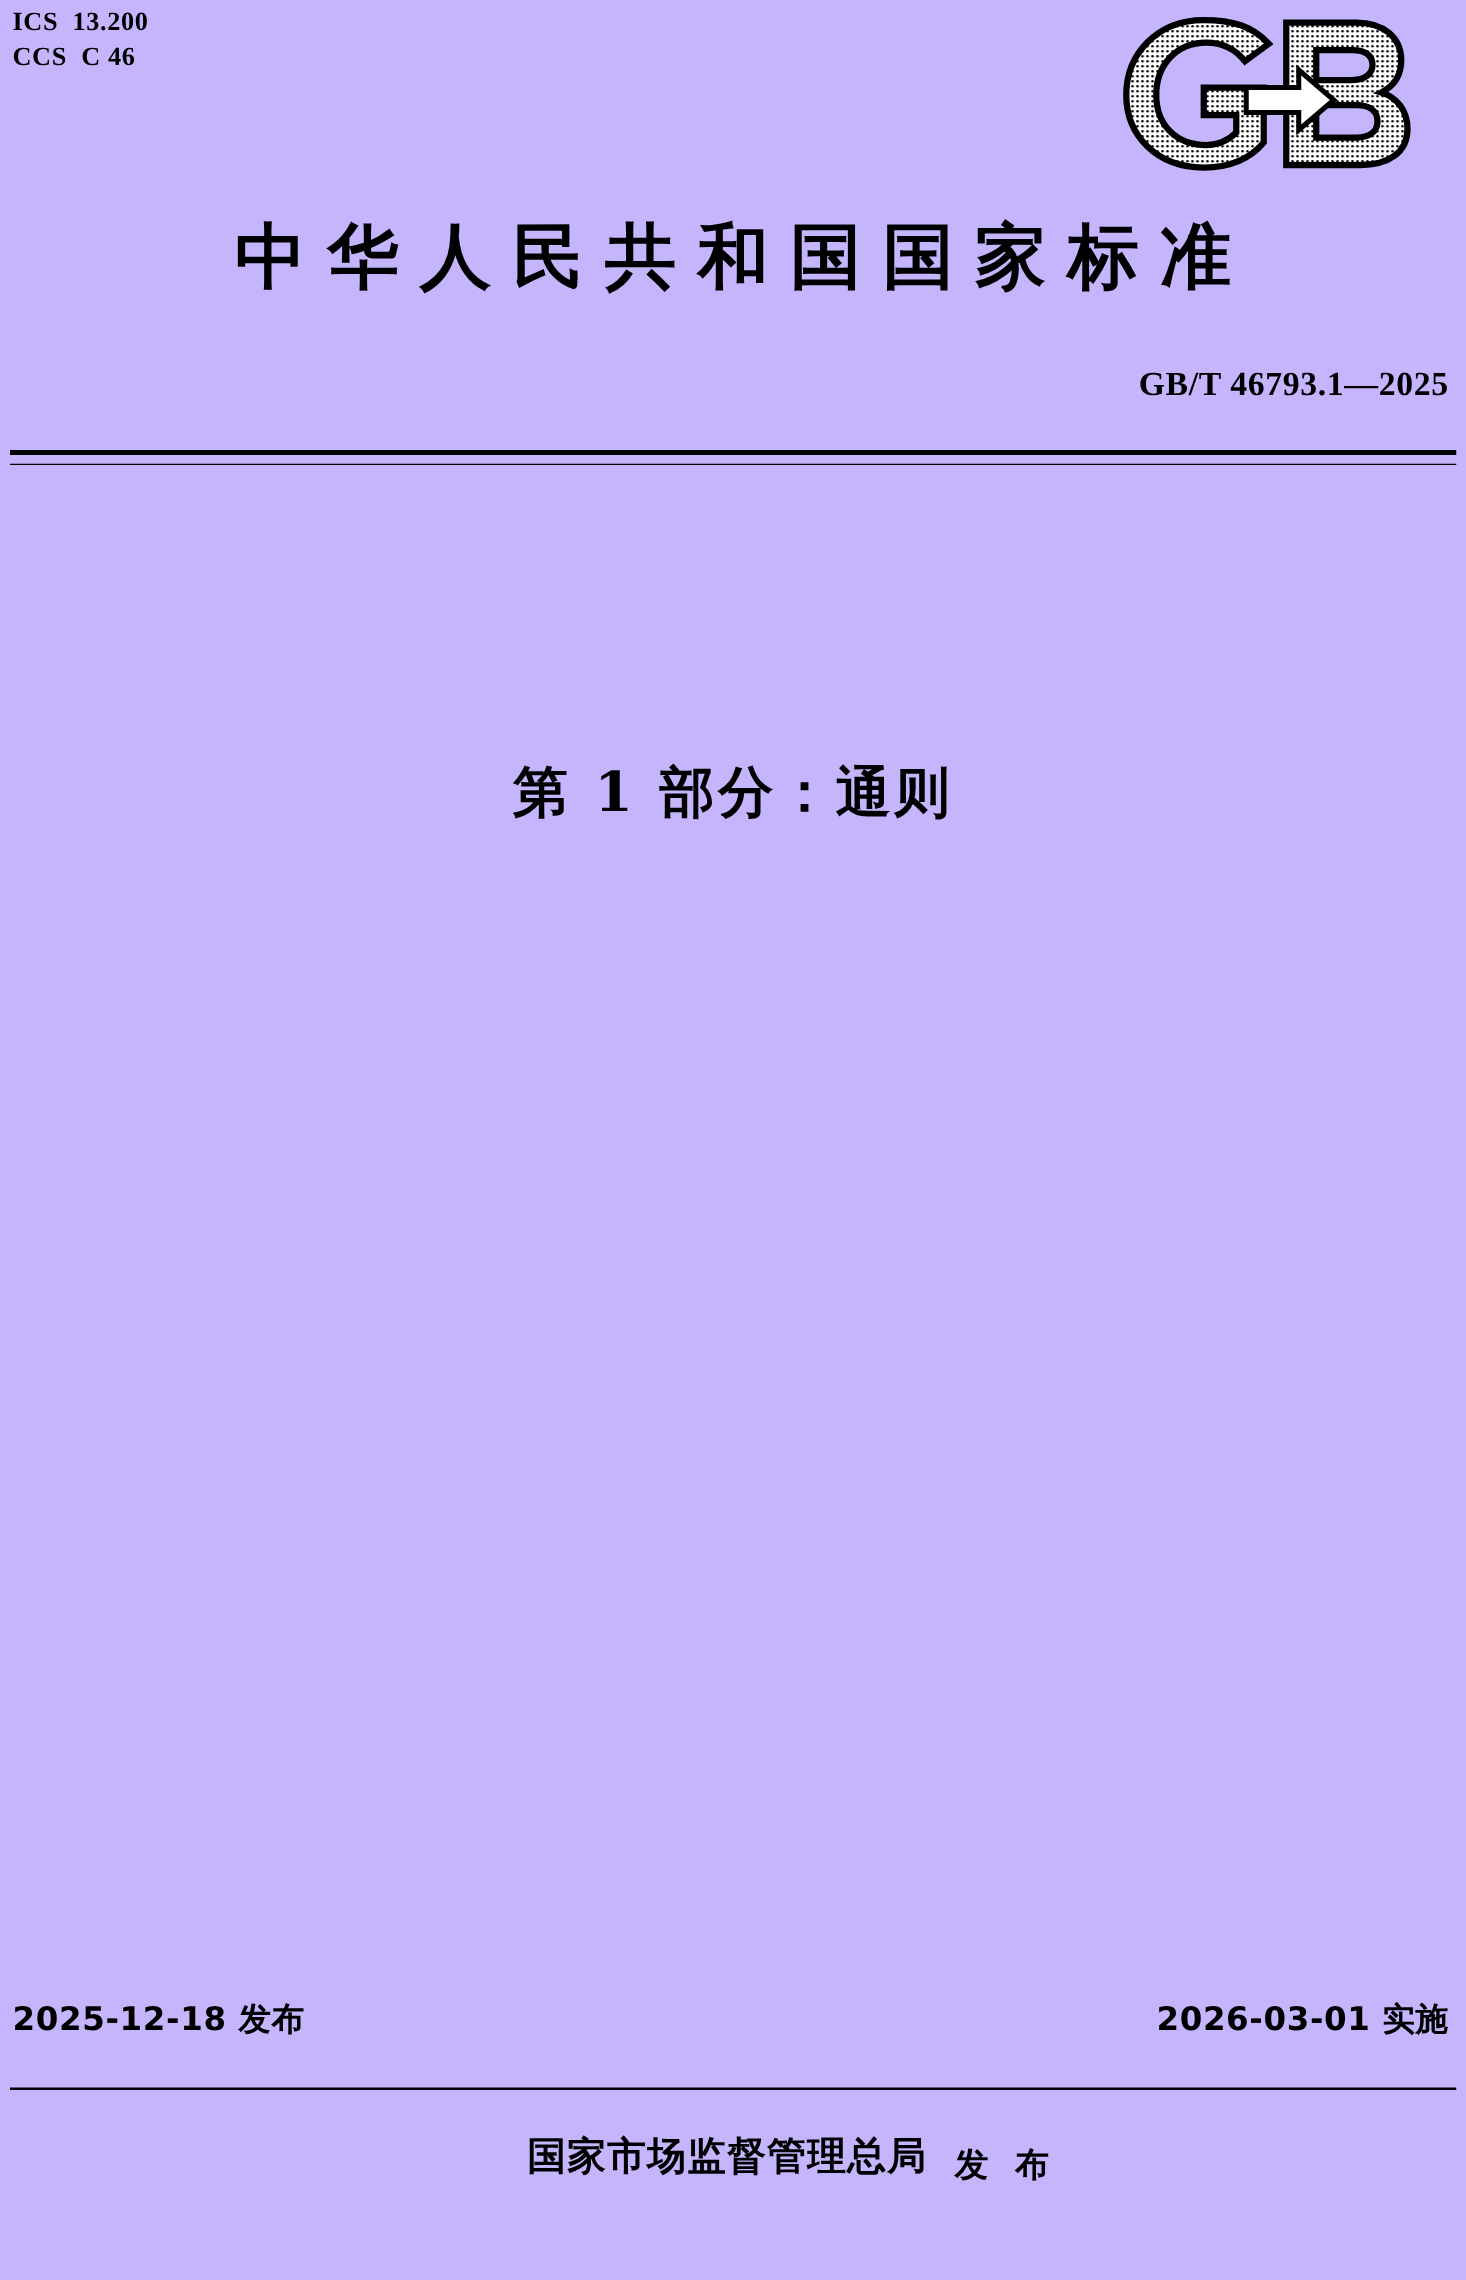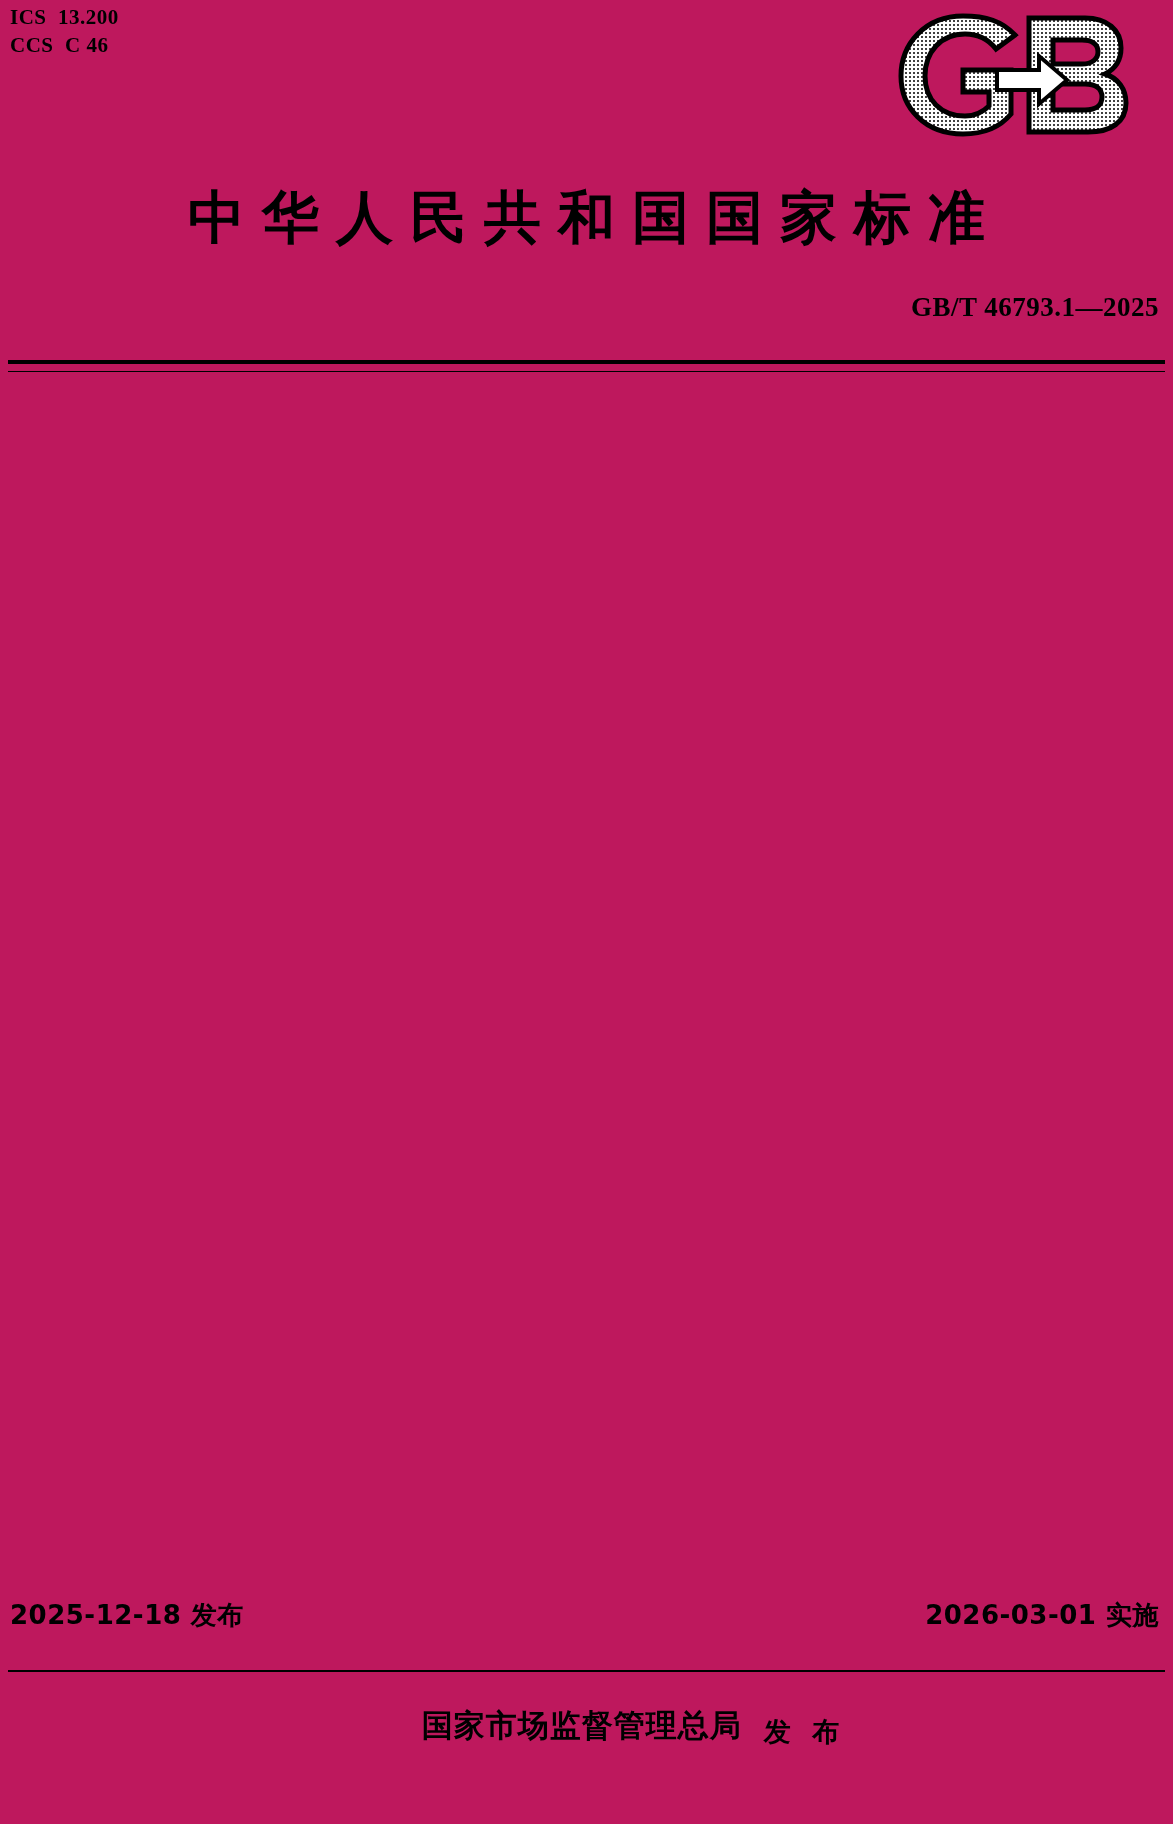--- a/index.html
+++ b/index.html
@@ -11,21 +11,21 @@
     font-family: "Liberation Serif", serif;
     color: #000000;
   }
   .page {
     position: relative;
     width: 1173px;
     height: 1824px;
     box-sizing: border-box;
     padding: 17px;
     overflow: hidden;
-    background: #be185d;
+    background: #c4b5fd;
   }
 
   
   .ics-block {
     position: absolute;
     top: 4px;
     left: 10px;
     font-family: "Liberation Serif", serif;
     font-weight: bold;
     font-size: 21px;
@@ -39,21 +39,21 @@
     position: absolute;
     top: 8px;
     right: 26px;
     width: 258px;
     height: 132px;
   }
 
   
   .cn-standard-title {
     position: absolute;
-    top: 180px;
+    top: 168px;
     left: 0;
     width: 100%;
     text-align: center;
     font-family: "DejaVu Serif", serif;
     font-weight: bold;
     font-size: 57px;
     letter-spacing: 17px;
     text-indent: 17px;
     white-space: nowrap;
   }
@@ -210,20 +210,21 @@
   </div>
 
   <div class="cn-standard-title">中华人民共和国国家标准</div>
 
   <div class="std-number">GB/T  46793.1—2025</div>
 
   <div class="rule-top"></div>
   <div class="rule-top-thin"></div>
 
   <div class="title-zone">
+    <div class="title-cn-2">第 1 部分：通则</div>
   </div>
 
   <div class="date-row">
     <div class="date-item">2025-12-18 发布</div>
     <div class="date-item">2026-03-01 实施</div>
   </div>
 
   <div class="rule-bottom"></div>
 
   <div class="issuer">

